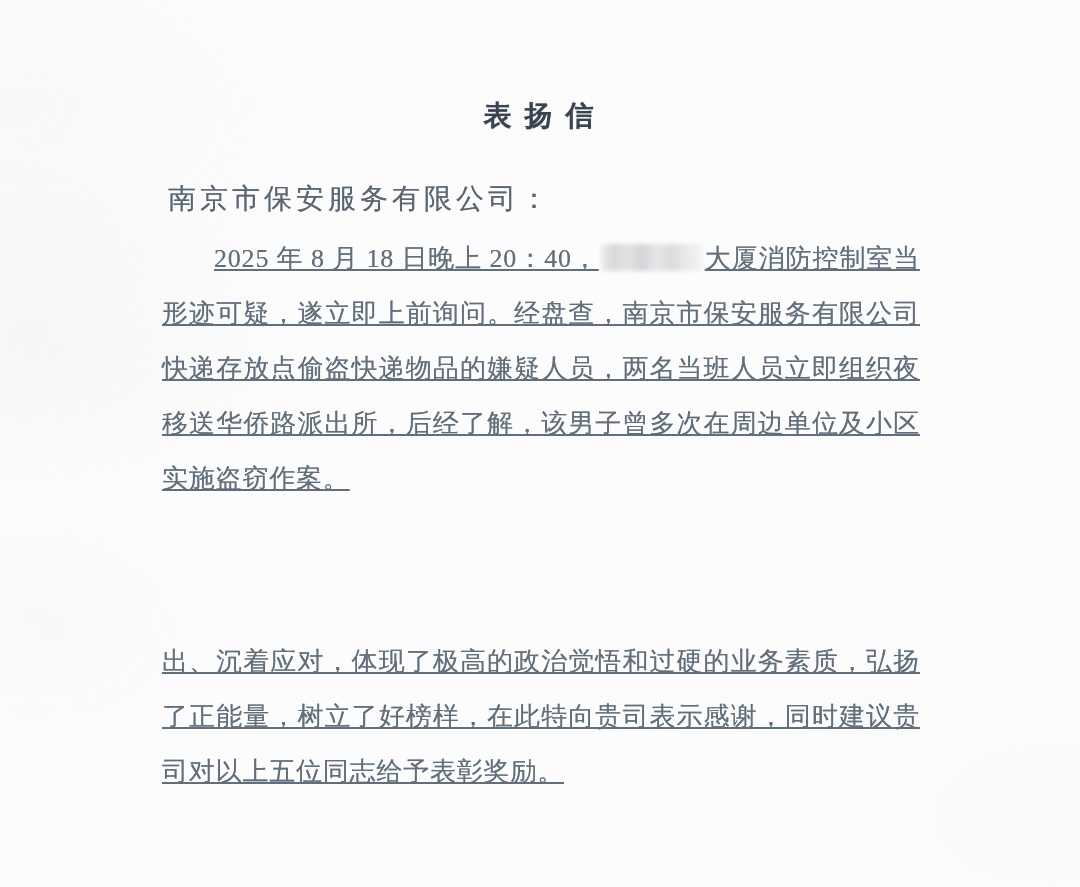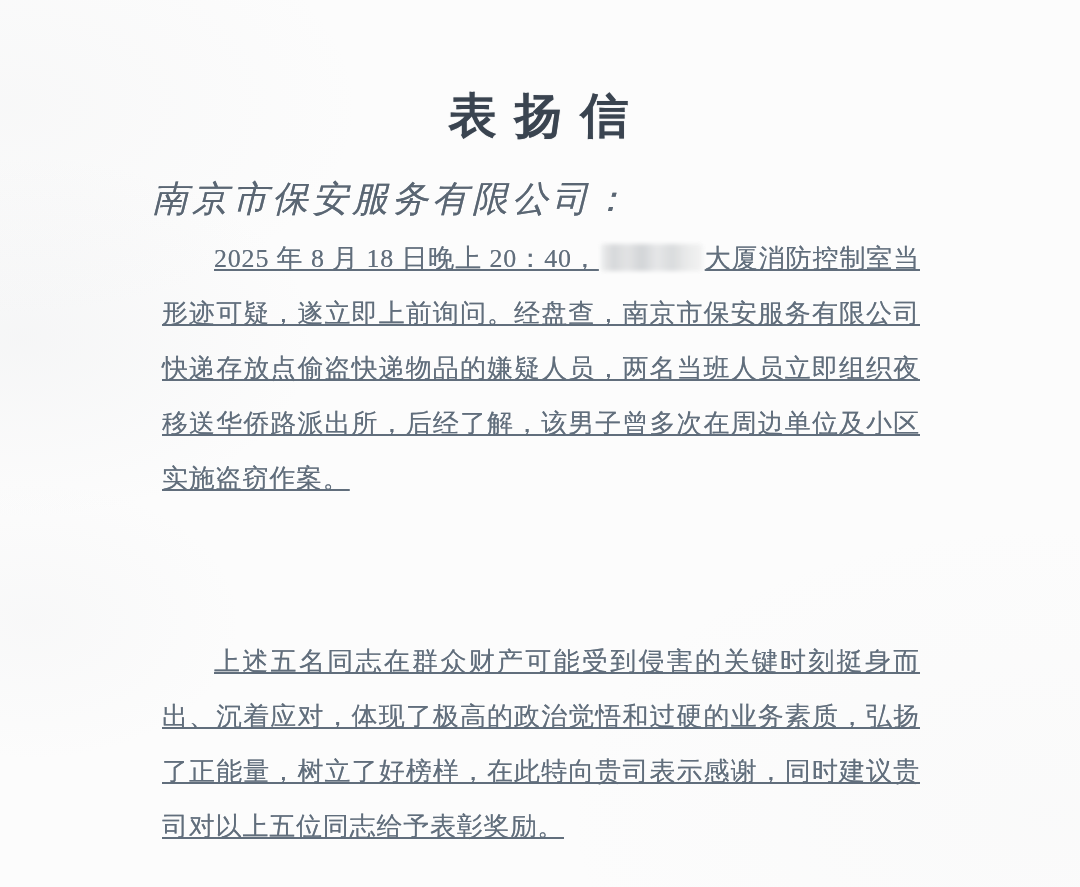--- a/index.html
+++ b/index.html
@@ -23,37 +23,36 @@
       radial-gradient(300px 200px at 3% 70%, rgba(195,198,203,0.07), transparent 70%),
       radial-gradient(700px 420px at 97% 92%, rgba(208,210,213,0.05), transparent 70%),
       #fcfcfc;
   }
   .title {
     position: absolute;
     top: 92px;
     left: 0;
     width: 1080px;
     text-align: center;
-    font-size: 48px;
+    font-size: 28px;
     line-height: 48px;
     font-weight: 700;
     letter-spacing: 3px;
     color: #3a4450;
     text-shadow: 0 0 0.7px rgba(58,68,80,0.65);
   }
   .salutation {
     position: absolute;
     top: 184px;
-    left: 152px;
-    font-size: 36px;
+    left: 168px;
+    font-size: 28px;
     line-height: 30px;
     letter-spacing: 4px;
     color: #5a6673;
     text-shadow: 0 0 0.6px rgba(90,102,115,0.7);
-    font-style: italic;
   }
   .para {
     position: absolute;
     left: 162px;
     width: 758px;
     font-size: 26px;
     line-height: 55px;
     letter-spacing: 0.8px;
     color: #616e7c;
     text-shadow: 0 0 0.6px rgba(97,110,124,0.65);
@@ -100,19 +99,18 @@
     <div class="line indent">
       <span>2025 年 8 月 18 日晚上 20：40，</span><span class="redact"></span><span>大厦消防控制室当</span>
     </div>
     <div class="line">形迹可疑，遂立即上前询问。经盘查，南京市保安服务有限公司</div>
     <div class="line">快递存放点偷盗快递物品的嫌疑人员，两名当班人员立即组织夜</div>
     <div class="line">移送华侨路派出所，后经了解，该男子曾多次在周边单位及小区</div>
     <div class="line last">实施盗窃作案。</div>
   </div>
 
   <div class="para para-2">
-    <div class="line indent">上述五名同志在群众财产可能受到侵害的关键时刻挺身而</div>
     <div class="line">出、沉着应对，体现了极高的政治觉悟和过硬的业务素质，弘扬</div>
     <div class="line">了正能量，树立了好榜样，在此特向贵司表示感谢，同时建议贵</div>
     <div class="line last">司对以上五位同志给予表彰奖励。</div>
   </div>
 
 </div>
 
 </body></html>

